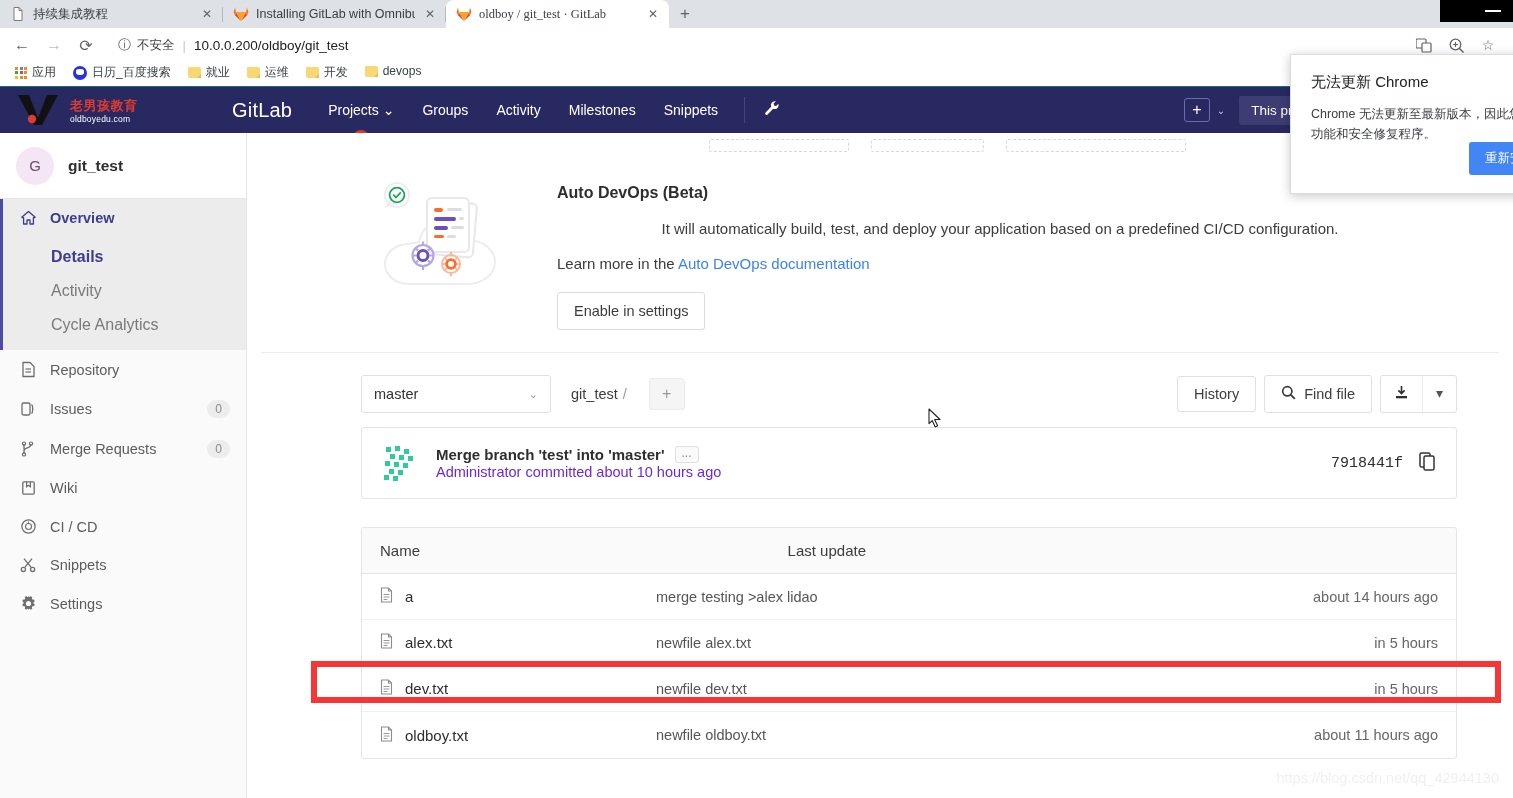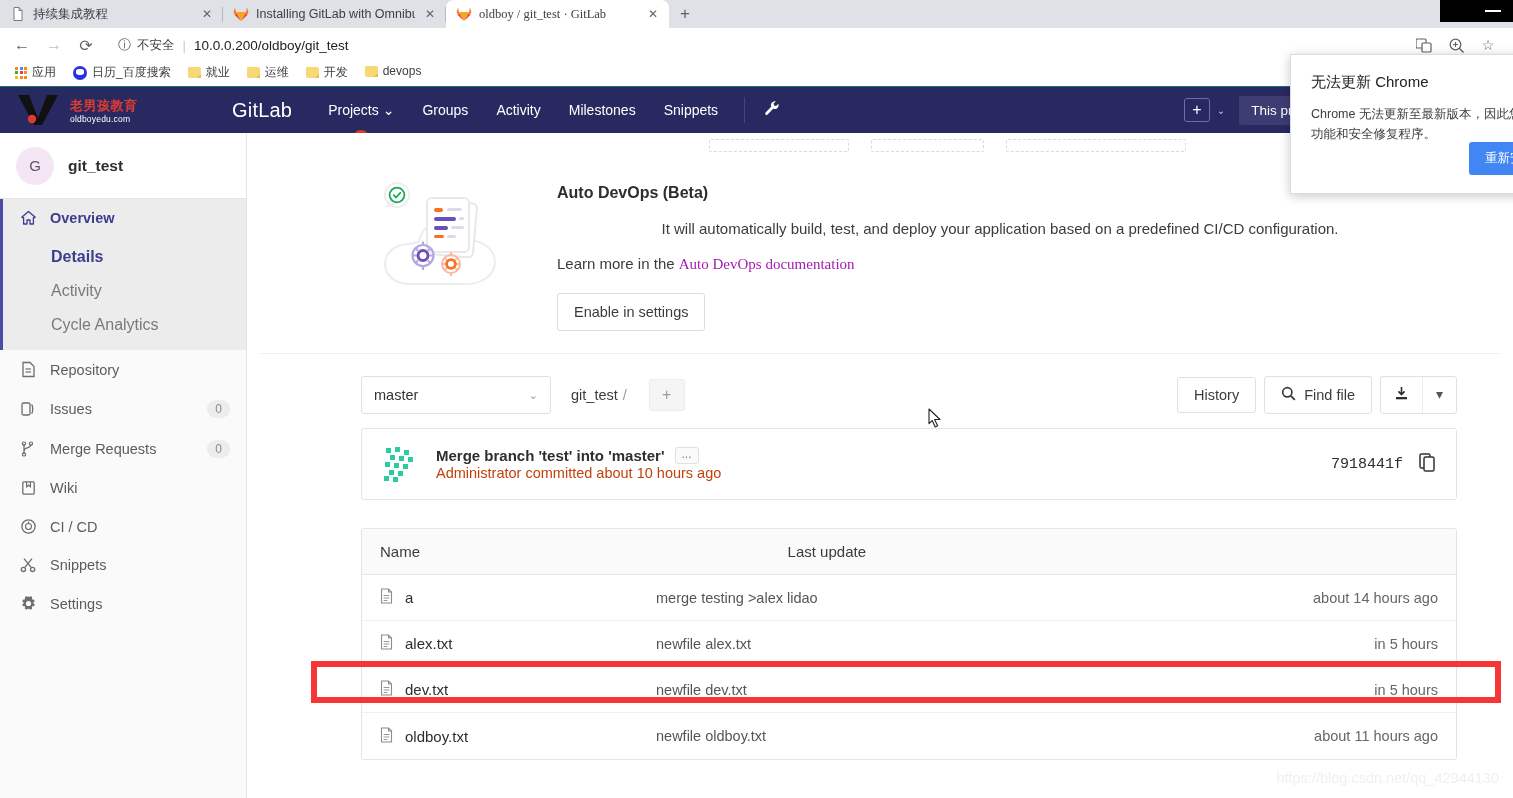--- a/index.html
+++ b/index.html
@@ -178,21 +178,21 @@
 
   .adevops {
     display: flex; gap: 44px; padding: 26px 56px 22px 112px;
     border-bottom: 1px solid #ededed; margin: 0 14px 0 14px;
   }
   .ad-art { width: 140px; flex: 0 0 140px; height: 120px; position: relative; }
   .ad-txt { flex: 1 1 auto; padding-top: 6px; }
   .ad-title { font-size: 16px; color: #2e2e2e; font-weight: bold; margin-bottom: 18px; }
   .ad-desc { font-size: 15px; color: #3c3c3c; margin-bottom: 18px; text-align: center; }
   .ad-learn { font-size: 15px; color: #3c3c3c; margin-bottom: 20px; }
-  .ad-learn a { color: #a21caf; text-decoration: none; font-family: Liberation Serif, serif; }
+  .ad-learn a { color: #3b82f6; text-decoration: none; }
   .ad-btn {
     display: inline-block; border: 1px solid #dcdcdc; border-radius: 3px;
     padding: 10px 16px; font-size: 14.5px; color: #3c3c3c; background: #fff;
   }
 
   .repo-toolbar {
     display: flex; align-items: center; padding: 22px 56px 14px 114px; gap: 14px;
   }
   .branch-sel {
     width: 190px; height: 38px; border: 1px solid #e0e0e0; border-radius: 3px;
@@ -221,21 +221,21 @@
     margin: 0 56px 0 114px; border: 1px solid #e5e5e5; border-radius: 3px;
     display: flex; align-items: center; padding: 16px 20px; background: #fff;
   }
   .commit-avatar { width: 38px; height: 38px; flex: 0 0 38px; margin-right: 16px; position:relative;}
   .commit-texts { flex: 1 1 auto; }
   .commit-title { font-size: 15px; color: #2e2e2e; font-weight: bold; display: flex; align-items: center; gap: 10px; }
   .ellipsis-btn {
     border: 1px solid #e0e0e0; border-radius: 3px; font-size: 12px; color: #888;
     padding: 0 6px 3px 6px; line-height: 12px; background: #fafafa; font-weight: normal;
   }
-  .commit-sub { font-size: 14.5px; color: #c2410c; margin-top: 7px; }
+  .commit-sub { font-size: 14.5px; color: #6d28d9; margin-top: 7px; }
   .commit-sha { font-family: "Liberation Mono", "DejaVu Sans Mono", monospace; font-size: 15px; color: #2e2e2e; margin-right: 16px; }
   .copy-ico { color: #444; font-size: 16px; }
 
   .files {
     margin: 28px 56px 0 114px; border: 1px solid #e5e5e5; border-top: 1px solid #e5e5e5;
     border-radius: 3px; overflow: hidden; background: #fff;
   }
   .files .hdr, .files .row { display: flex; align-items: center; height: 46px; padding: 0 18px; }
   .files .hdr { background: #fafafa; border-bottom: 1px solid #e5e5e5; }
   .files .row { border-bottom: 1px solid #f0f0f0; }

